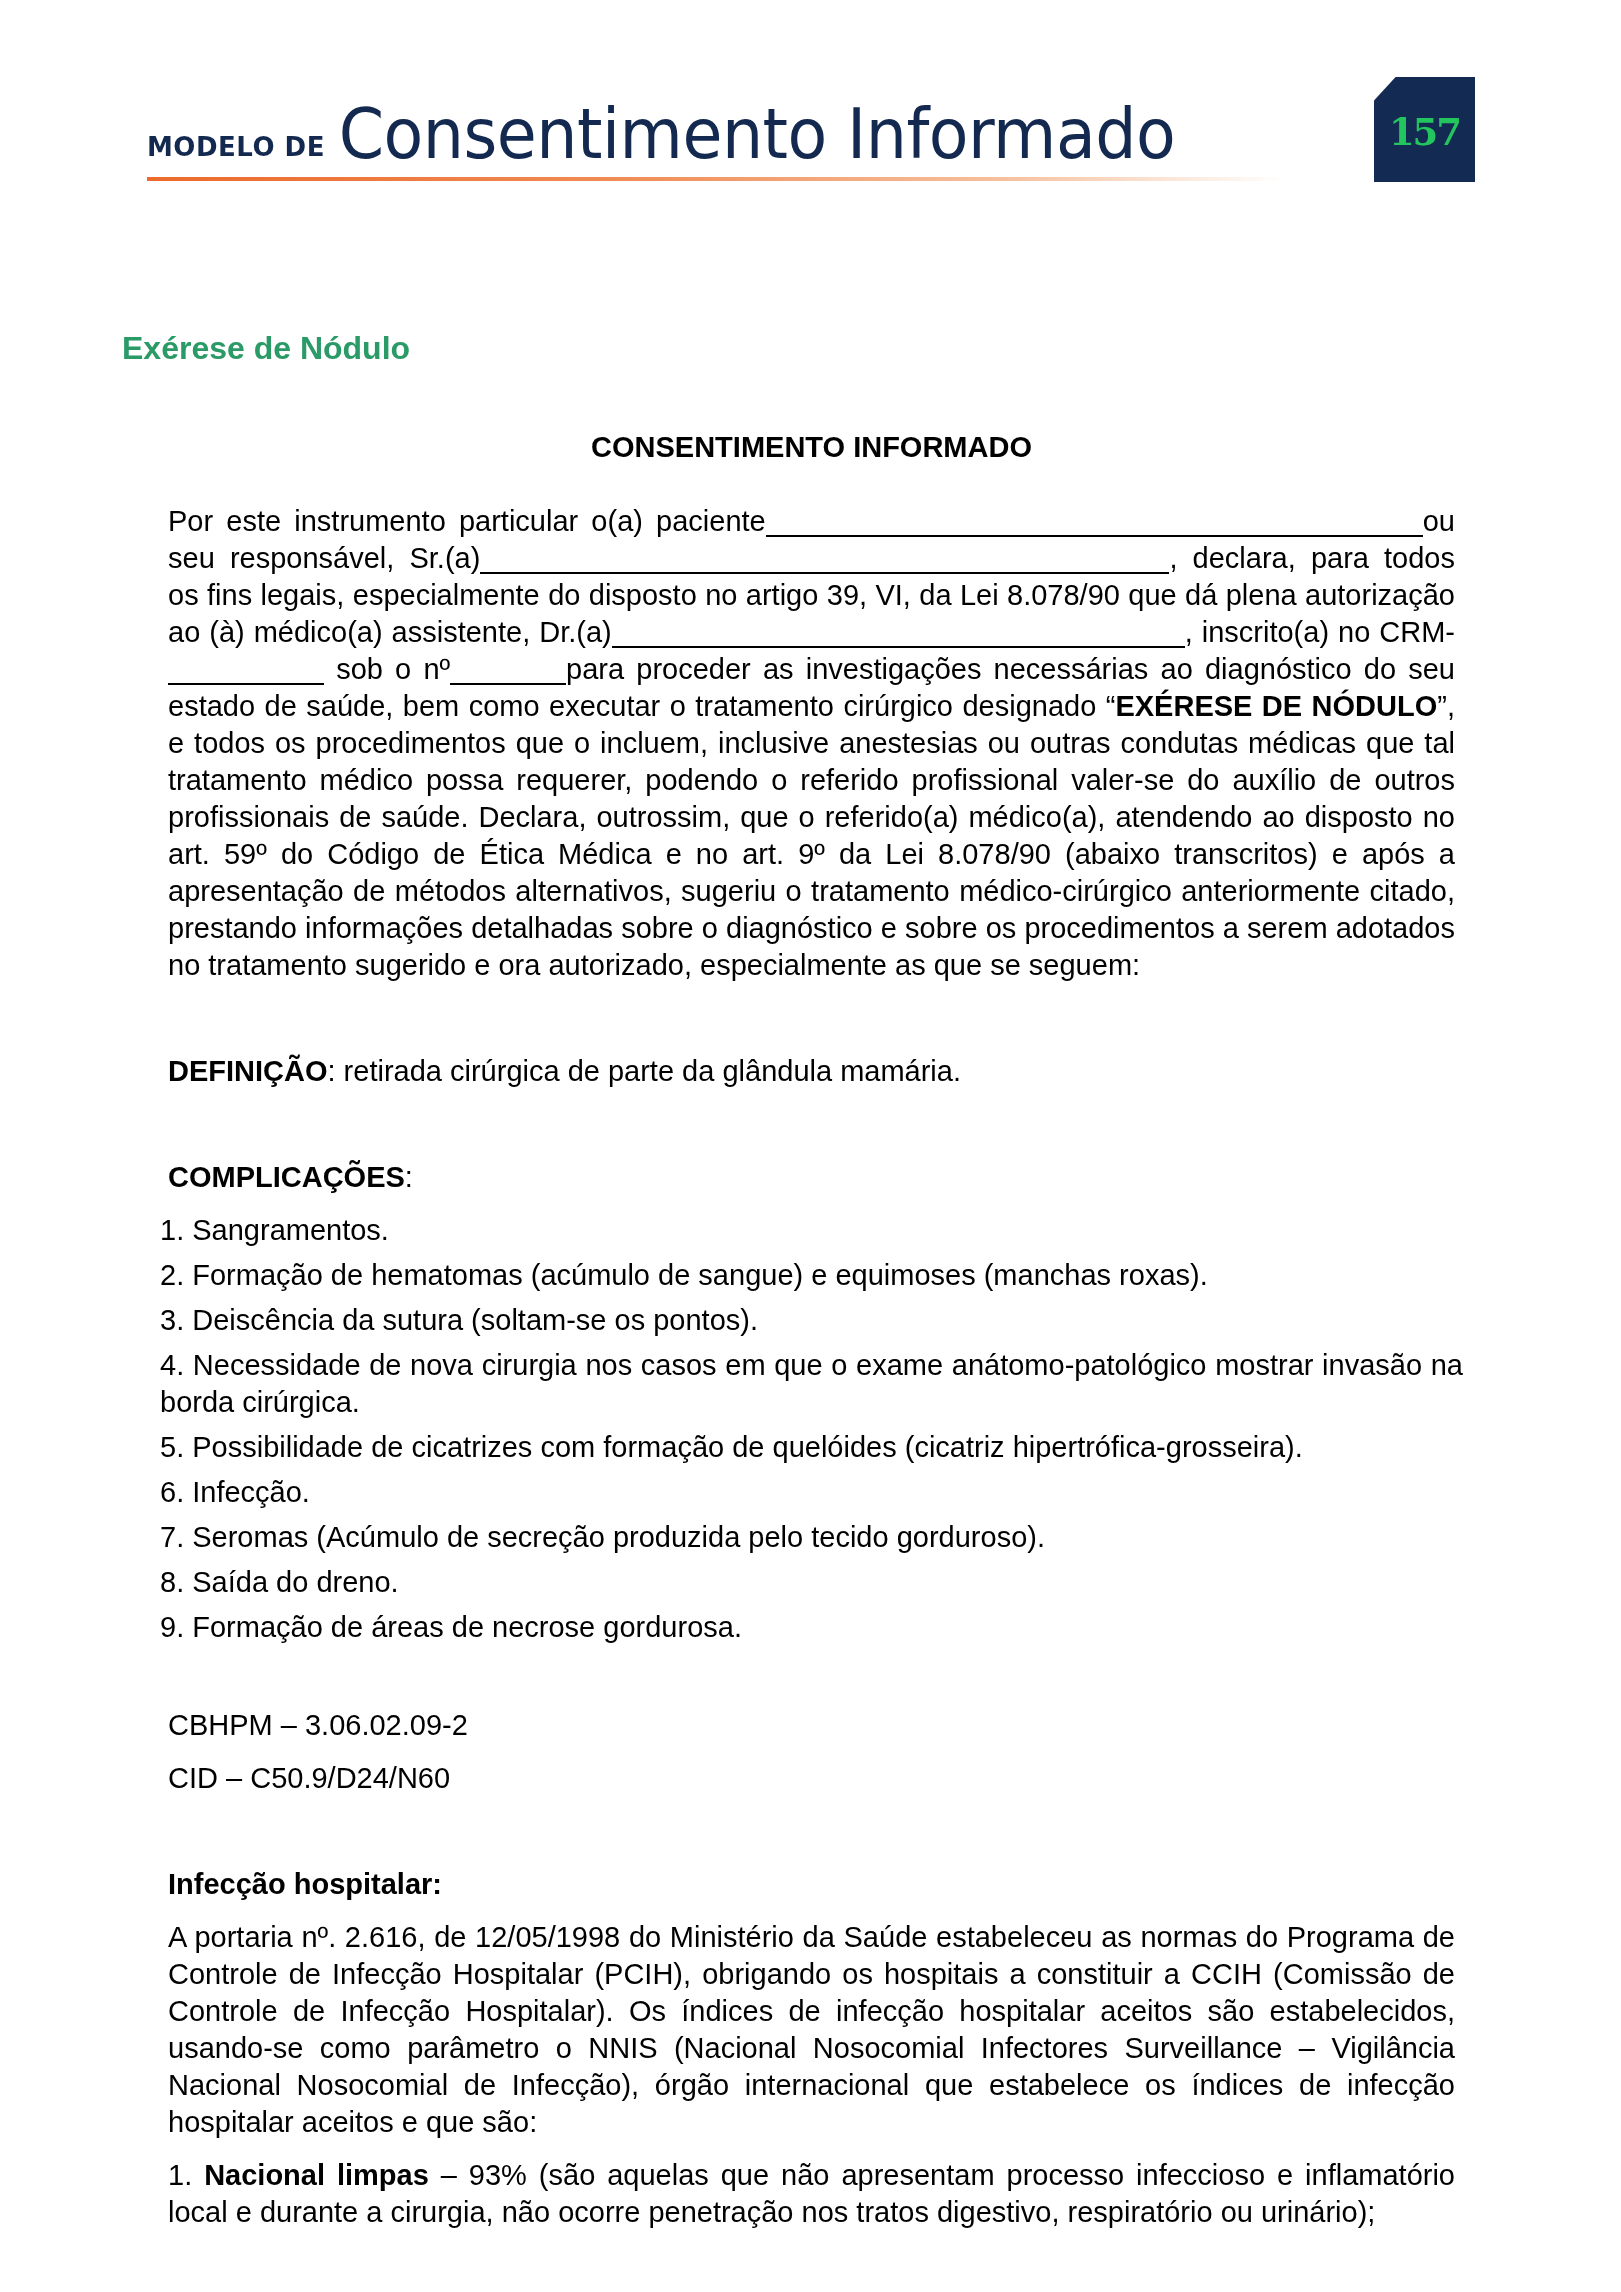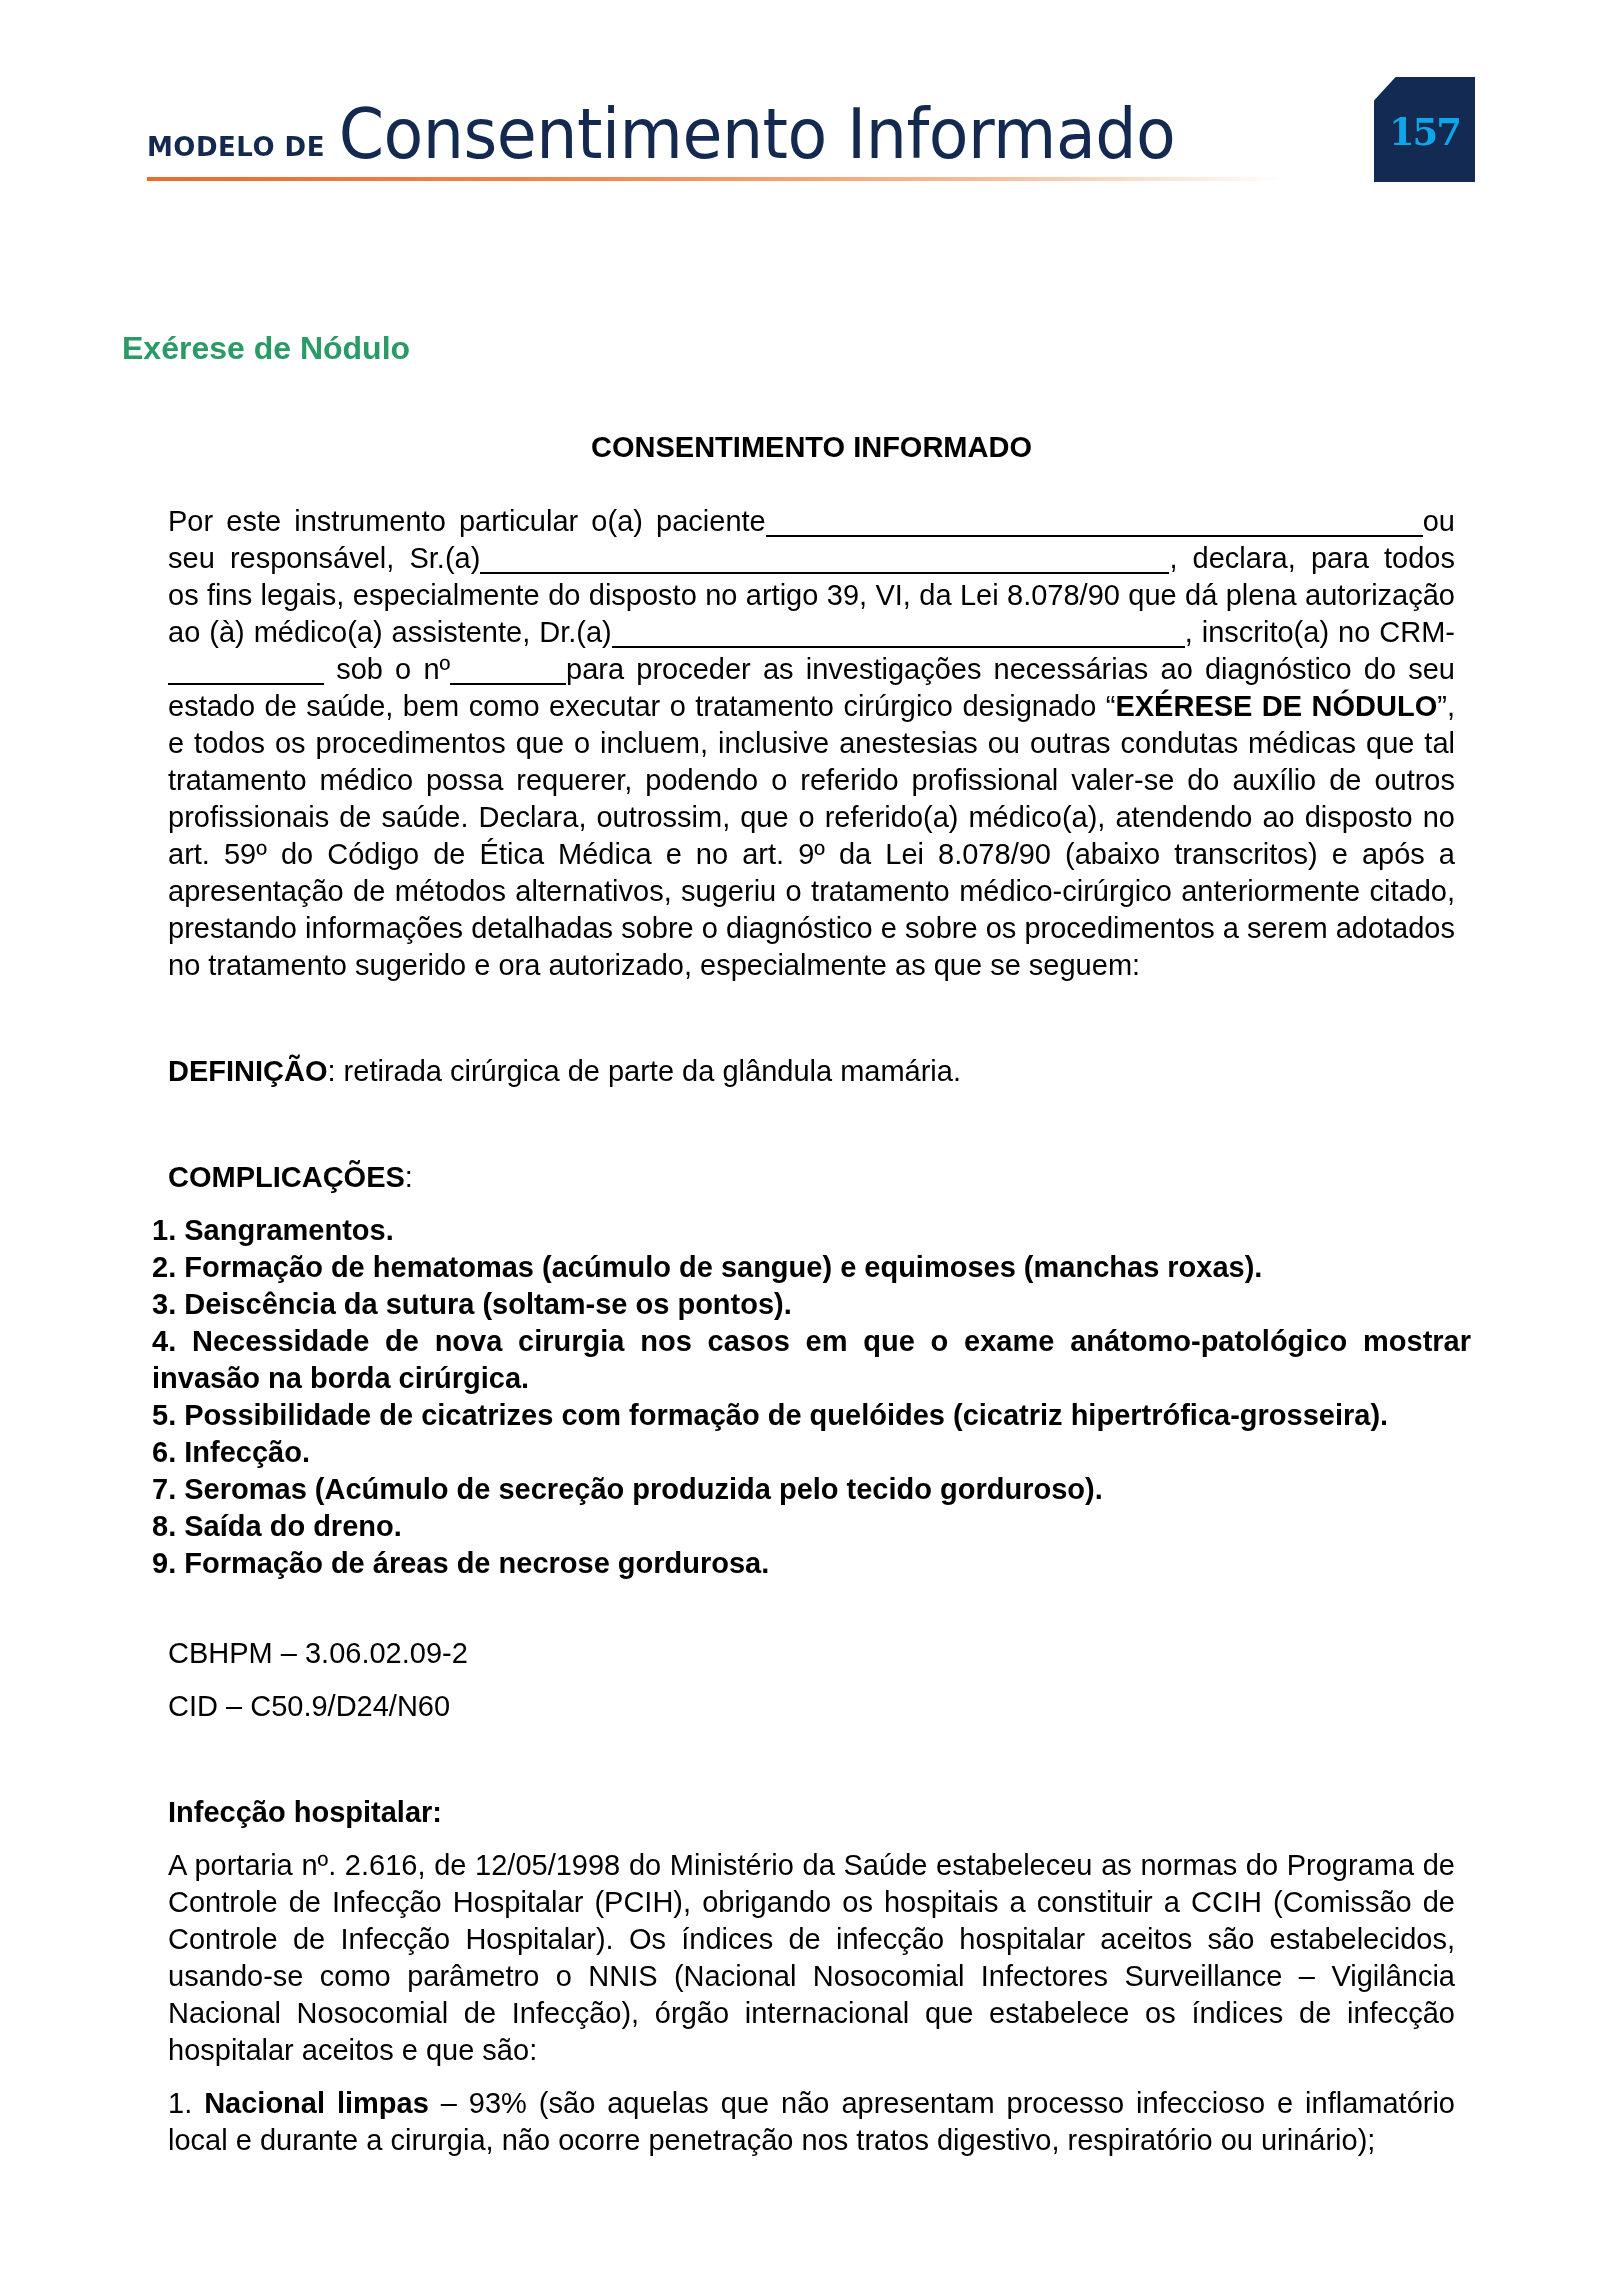--- a/index.html
+++ b/index.html
@@ -7,41 +7,41 @@
 
     .page-header { position: absolute; left: 0; top: 0; width: 1621px; height: 196px; }
     .header-title { position: absolute; left: 147px; top: 96px; white-space: nowrap; color: #14294f; }
     .header-prefix { font-family: "DejaVu Sans", sans-serif; font-weight: bold; font-size: 26px; letter-spacing: 0.5px; vertical-align: baseline; }
     .header-main { font-family: "DejaVu Sans", sans-serif; font-weight: normal; font-size: 65px; letter-spacing: -0.5px; margin-left: 13.7px; vertical-align: baseline; transform: scaleY(1.08); display: inline-block; }
     .header-rule { position: absolute; left: 147px; top: 177px; width: 1137px; height: 3.9px;
       background: linear-gradient(to right, #ec6a2c 0%, #f08a52 40%, #f6bf9c 75%, rgba(255,255,255,0) 100%); }
     .page-badge { position: absolute; left: 1374px; top: 77px; width: 101px; height: 105px; background: #132b52;
       clip-path: polygon(21.6px 0, 101px 0, 101px 105px, 0 105px, 0 23.5px); }
     .page-number { position: absolute; left: 0; top: 0; width: 101px; height: 116px; line-height: 110px; text-align: center;
-      color: #0ea5e9; font-family: "DejaVu Serif", serif; font-weight: bold; font-size: 37px; letter-spacing: -2px; }
+      color: #22c55e; font-family: "DejaVu Serif", serif; font-weight: bold; font-size: 37px; letter-spacing: -2px; }
 
     .section-title { position: absolute; left: 122px; top: 330px; color: #2a9a66; font-family: "Liberation Sans", sans-serif;
       font-weight: bold; font-size: 32px; margin: 0; }
 
     .doc { position: absolute; left: 152px; top: 429px; width: 1319px; font-family: "Liberation Sans", sans-serif;
       font-size: 29px; line-height: 37px; color: #000000; }
     .doc-heading { text-align: center; font-weight: bold; font-size: 29px; margin: 0 0 37px 0; padding-left: 0; }
     .para { margin: 16px; text-align: justify; }
     .gap { height: 37px; }
     b, .bold { font-weight: bold; }
 
     .blank { display: inline-block; border: none; border-bottom: 2px solid #000; background: transparent; height: 27.4px;
       padding: 0; margin: 0; font: inherit; vertical-align: baseline; outline: none; }
     .blank.patient { width: 657px; }
     .blank.responsible { width: 689px; }
     .blank.doctor { width: 573px; }
     .blank.crm { width: 156px; }
     .blank.num { width: 116px; }
 
-    .list-line { margin: 0; font-weight: bold; }
+    .list-line { margin: 8px; }
   </style>
 </head>
 <body>
 
 <div class="page-header">
   <div class="header-title">
     <span class="header-prefix">MODELO DE</span><span class="header-main">Consentimento Informado</span>
   </div>
   <div class="header-rule"></div>
   <div class="page-badge">

